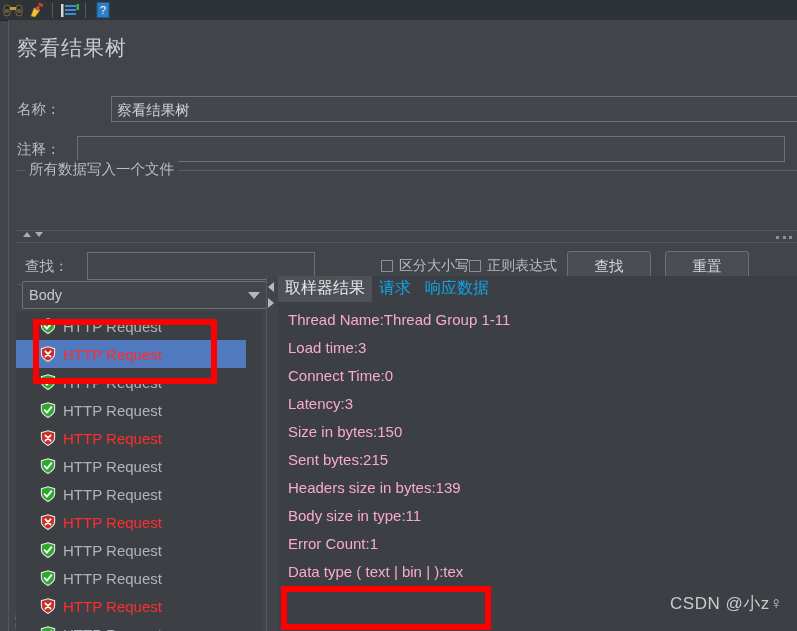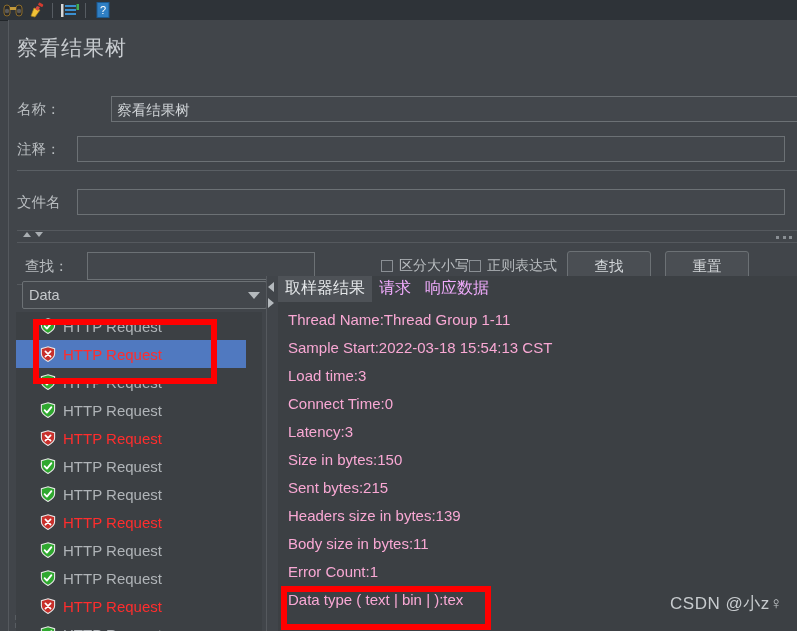--- a/index.html
+++ b/index.html
@@ -98,21 +98,21 @@
   
   .pane-div{position:absolute;left:266px;top:276px;width:12px;height:355px;background:#41454a;border-left:1px solid #55595e;}
   .pd-arrows{position:absolute;left:1px;top:6px;}
   .pd-l{width:0;height:0;border-top:5px solid transparent;border-bottom:5px solid transparent;border-right:6px solid #b4b9bd;margin-bottom:6px;}
   .pd-r{width:0;height:0;border-top:5px solid transparent;border-bottom:5px solid transparent;border-left:6px solid #b4b9bd;}
 
   
   .rpane{position:absolute;left:278px;top:276px;width:519px;height:355px;background:#3c4044;}
   .tabs{position:absolute;left:0;top:0;height:26px;display:flex;align-items:flex-end;}
   .tab{
-    font-size:16px;padding:2px 7px 3px 7px;color:#f0abfc;white-space:nowrap;cursor:pointer;
+    font-size:16px;padding:2px 7px 3px 7px;color:#0ea5e9;white-space:nowrap;cursor:pointer;
   }
   .tab.active{background:#4e5257;color:#e3e6e8;}
   .resbody{position:absolute;left:0;top:30px;width:519px;height:325px;overflow:hidden;}
   .resline{font-size:15px;color:#f9a8d4;line-height:28px;padding-left:10px;white-space:nowrap;}
 
   
   .redbox{position:absolute;border:6px solid #ff0000;box-sizing:border-box;pointer-events:none;}
 
   
   .watermark{
@@ -173,24 +173,21 @@
       <div class="flabel" style="width:60px;">名称：</div>
       <div class="finput" style="width:708px;">察看结果树</div>
     </div>
 
     <div class="frow" style="left:8px;top:116px;width:781px;">
       <div class="flabel" style="width:60px;">注释：</div>
       <div class="finput" style="width:708px;"></div>
     </div>
 
     <div class="groupbox">
-      <div class="frow" style="left:0px;top:18px;width:781px;">
-        <div class="flabel" style="width:60px;">文件名</div>
-        <div class="finput" style="width:708px;"></div>
-      </div>
+      <div class="group-legend">所有数据写入一个文件</div>
     </div>
 
     <div class="sep-bar" style="top:210px;"></div>
     <div class="arrows" style="left:14px;top:212px;">
       <span class="tri-up"></span>
       <span class="tri-dn"></span>
     </div>
     <div class="grip-dots" style="top:213px;right:6px;">
       <i></i>
       <i></i>
@@ -225,21 +222,21 @@
     </div>
 
     <div class="lsplit">
       <i></i>
       <i></i>
       <i></i>
     </div>
   </div>
 
   <div class="combo">
-    <span class="combo-val">Data</span>
+    <span class="combo-val">Body</span>
     <span class="caret"></span>
   </div>
 
   <div class="tree" id="tree" style="margin-top: -14px; top: 326px;">
       <div class="tnode ok">
         <svg class="shield" viewBox="0 0 16 16">
           <path d="M8 0.7 L14.6 2.6 V8 C14.6 12 8 15.4 8 15.4 C8 15.4 1.4 12 1.4 8 V2.6 Z" fill="#2fa82f" stroke="#e6e6e6" stroke-width="1.1"></path>
           <path d="M4.6 8.2 L6.9 10.6 L11.4 5.2" stroke="#ffffff" stroke-width="1.8" fill="none" stroke-linecap="round" stroke-linejoin="round"></path>
         </svg>
         <span class="tlabel">HTTP Request</span>
@@ -331,28 +328,27 @@
   </div>
 
   <div class="rpane">
     <div class="tabs" id="tabs">
         <div class="tab active">取样器结果</div>
         <div class="tab">请求</div>
         <div class="tab">响应数据</div>
       </div>
     <div class="resbody" id="resbody">
         <div class="resline">Thread Name:Thread Group 1-11</div>
-        <div class="resline">Sample Start:2022-03-18 15:54:13 CST</div>
         <div class="resline">Load time:3</div>
         <div class="resline">Connect Time:0</div>
         <div class="resline">Latency:3</div>
         <div class="resline">Size in bytes:150</div>
         <div class="resline">Sent bytes:215</div>
         <div class="resline">Headers size in bytes:139</div>
-        <div class="resline">Body size in bytes:11</div>
+        <div class="resline">Body size in type:11</div>
         <div class="resline">Error Count:1</div>
         <div class="resline">Data type ( text | bin | ):tex</div>
       </div>
   </div>
 
   <div class="redbox" style="left:33px;top:319px;width:184px;height:65px;"></div>
   <div class="redbox" style="left:281px;top:586px;width:210px;height:44px;"></div>
 
   <div class="watermark">CSDN @小z♀</div>
 </div>

